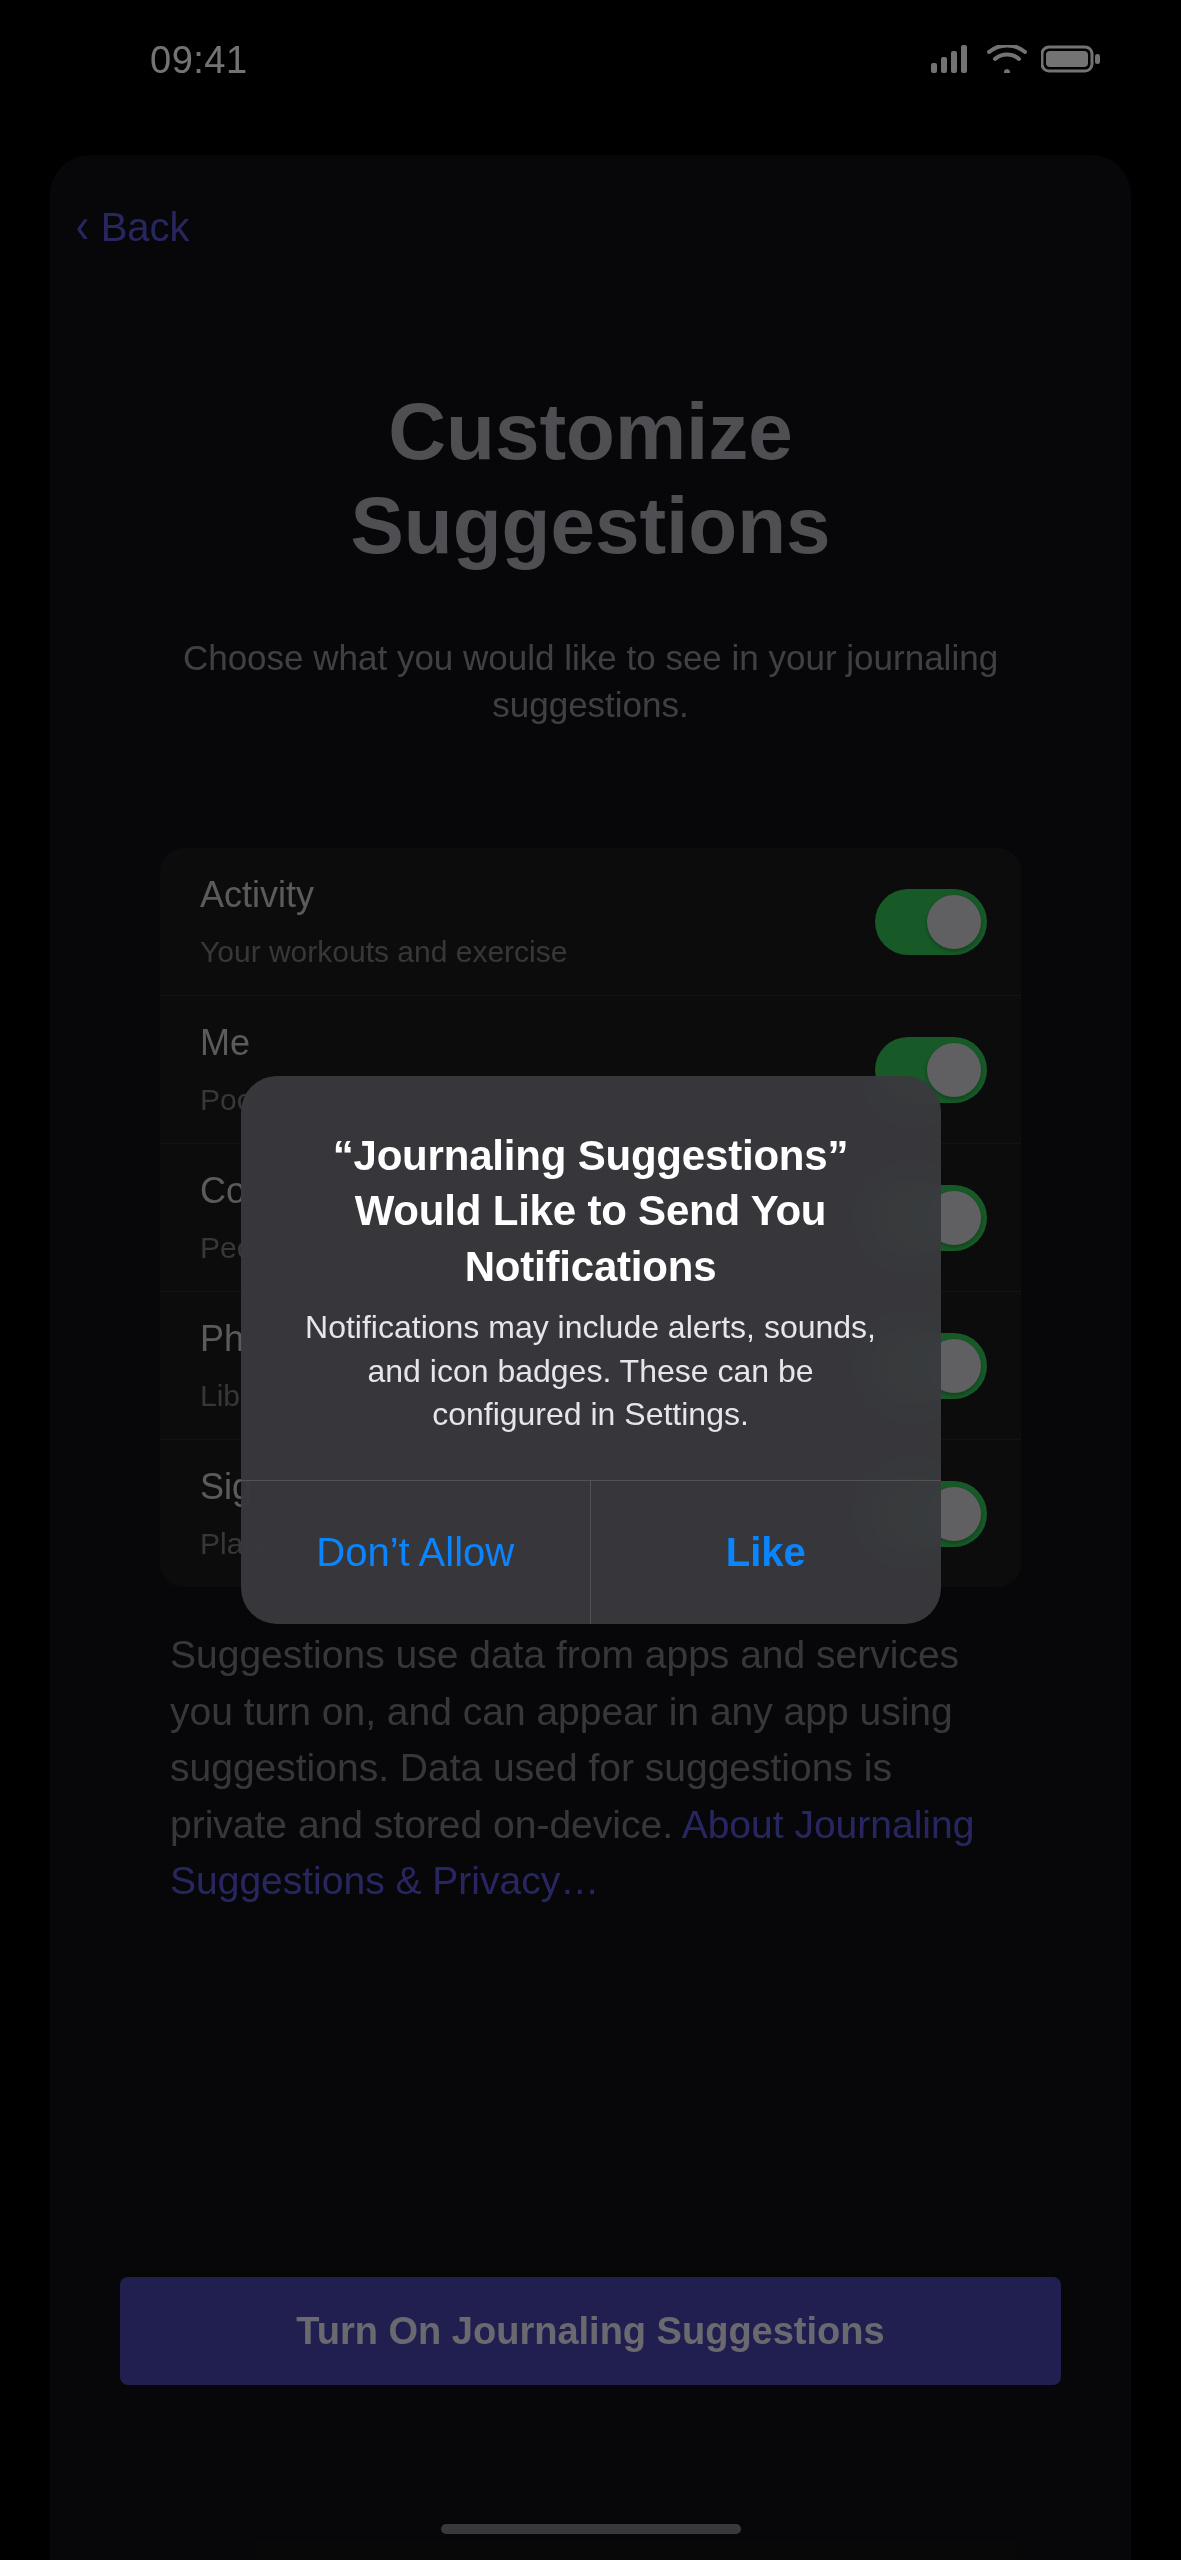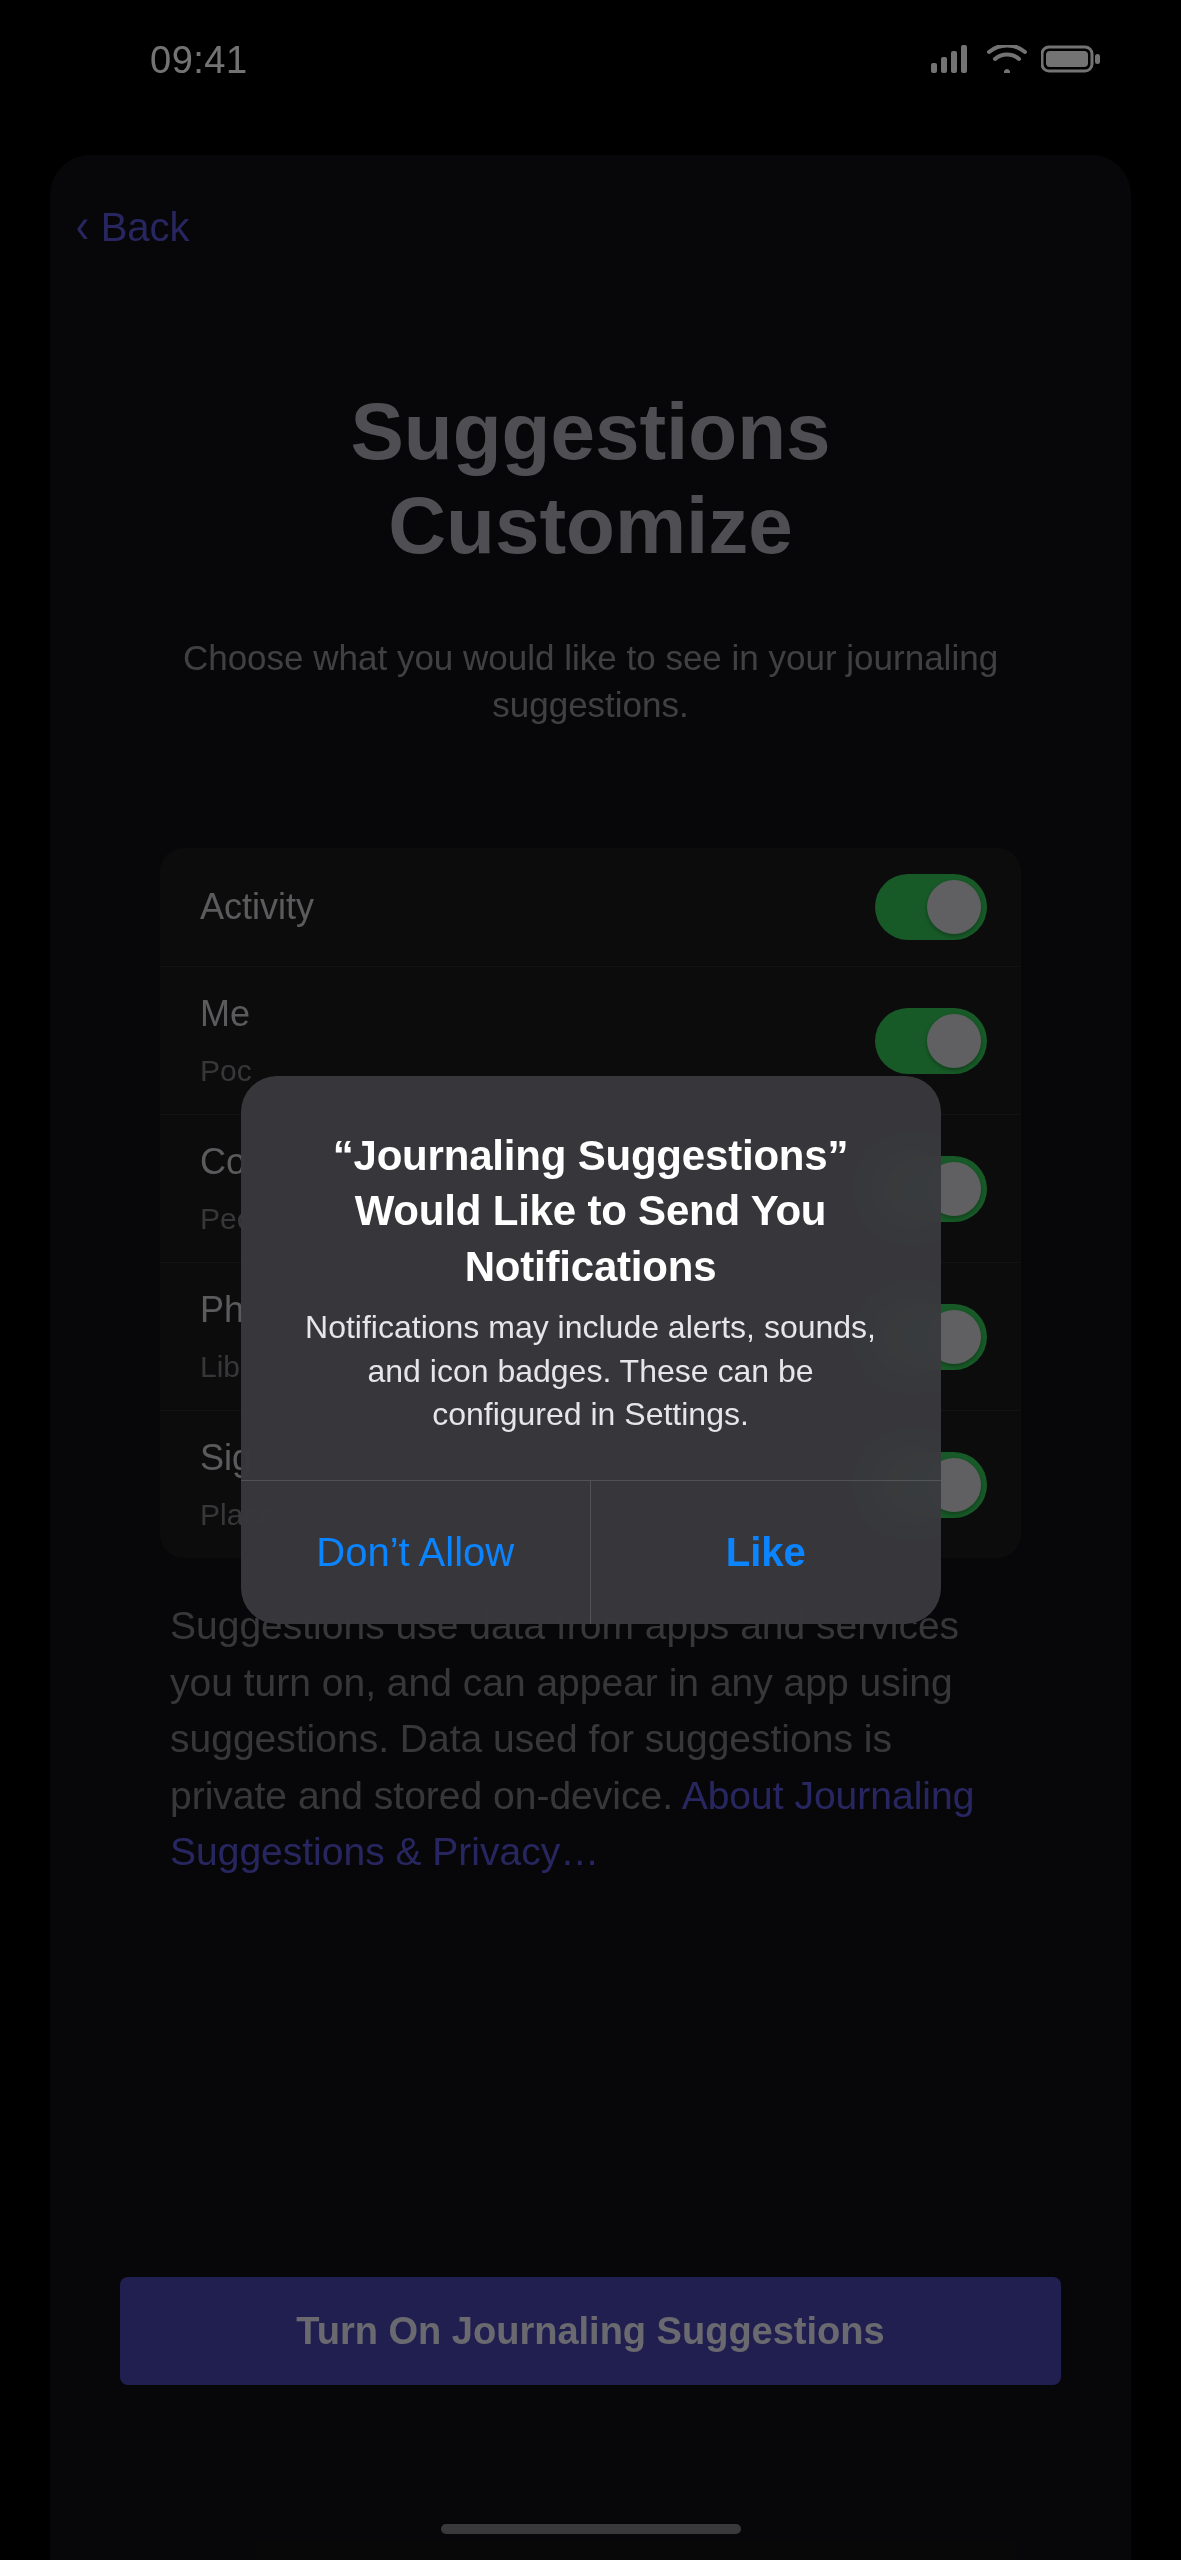--- a/index.html
+++ b/index.html
@@ -243,29 +243,30 @@
 <div class="sheet">
   <div class="nav">
     <div class="back-btn">
       <span class="back-chevron">‹</span>
       <span>Back</span>
     </div>
   </div>
 
   <div class="content">
     <div class="title">
+      <div>Customize</div>
       <div>Suggestions</div>
-      <div>Customize</div>
     </div>
     <div class="subtitle">Choose what you would like to see in your journaling suggestions.</div>
 
     <div class="list-card">
       <div class="row">
         <div class="row-text">
           <div class="row-title">Activity</div>
+          <div class="row-sub">Your workouts and exercise</div>
         </div>
         <div class="toggle"></div>
       </div>
       <div class="row">
         <div class="row-text">
           <div class="row-title">Me</div>
           <div class="row-sub">Poc</div>
         </div>
         <div class="toggle"></div>
       </div>

